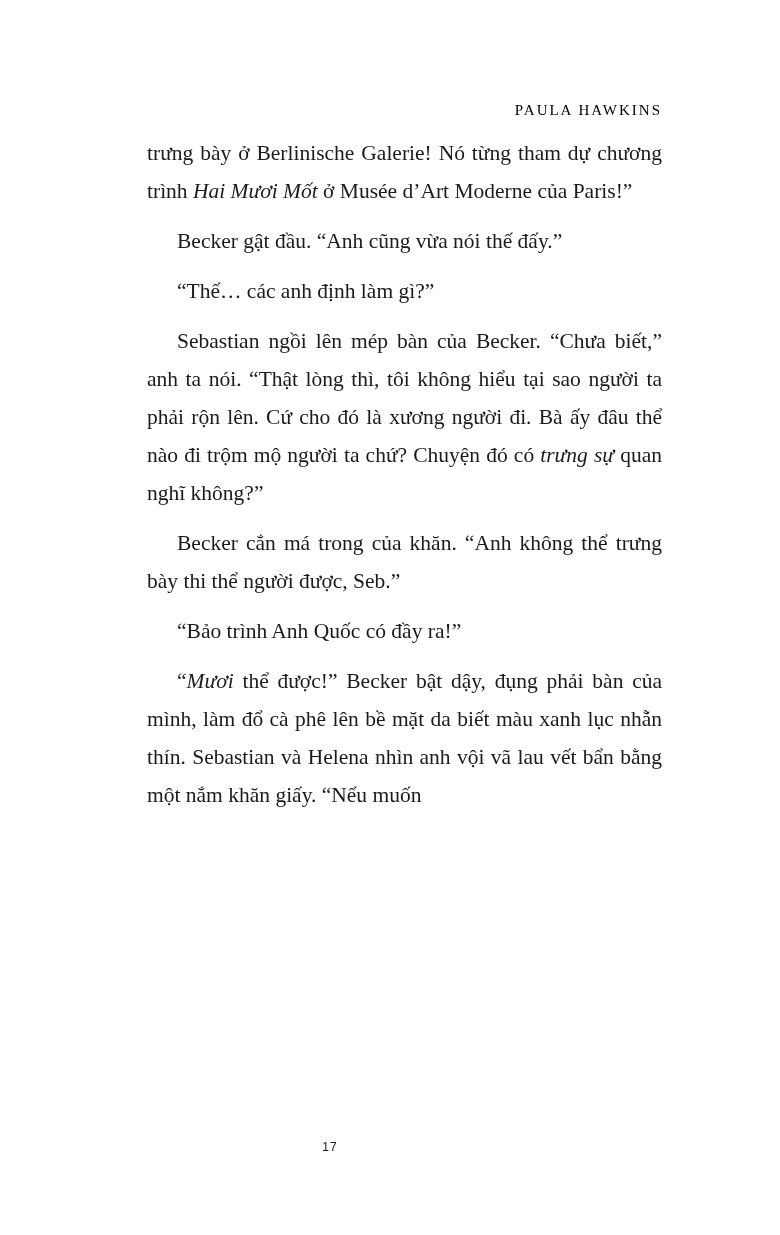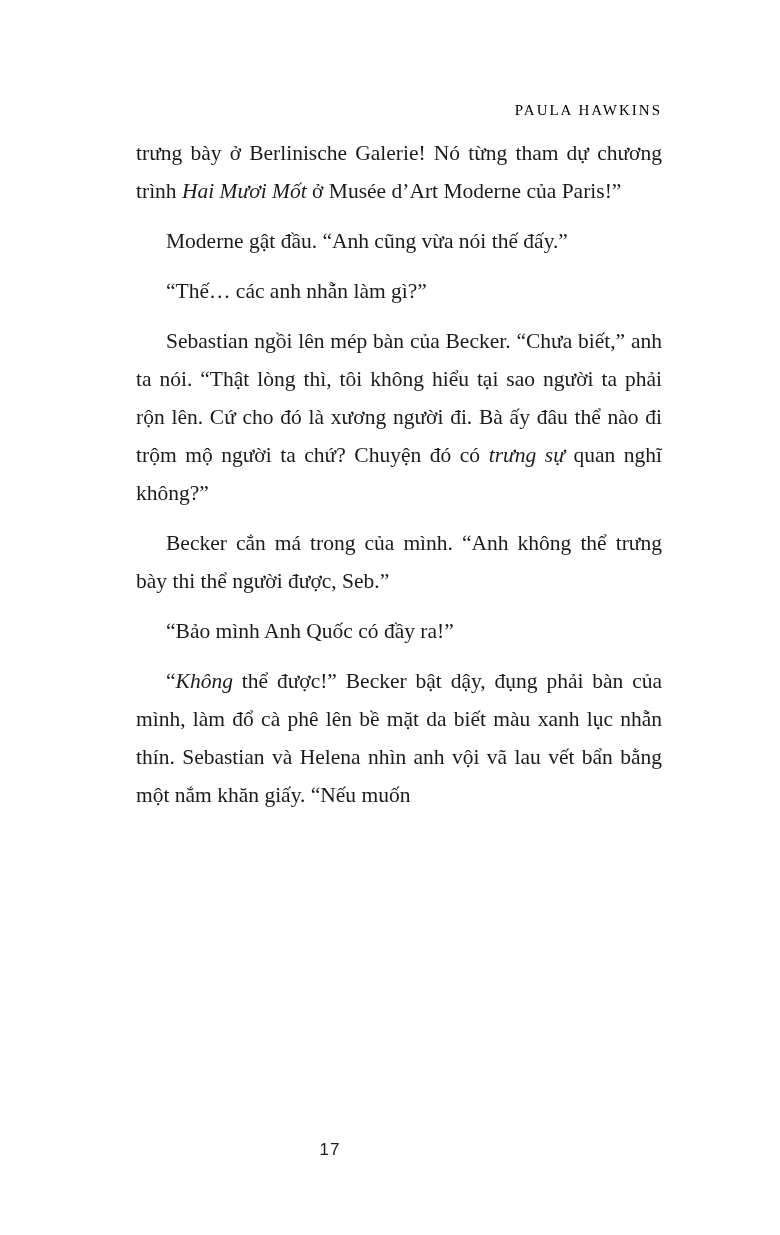--- a/index.html
+++ b/index.html
@@ -31,54 +31,54 @@
     position: absolute;
     top: 134px;
     left: 130px;
     width: 532px;
     font-size: 21.5px;
     line-height: 38px;
     text-align: justify;
     color: #1b1b1b;
   }
   .body-text p {
-    margin: 0 0 12px 6px;
+    margin: 0 0 12px 17px;
     text-indent: 30px;
   }
   .body-text p.no-indent { text-indent: 0; }
   .body-text em { font-style: italic; }
 
   .folio {
     position: absolute;
     top: 1140px;
     left: 0;
     width: 660px;
     text-align: center;
     font-family: "Liberation Sans", sans-serif;
-    font-size: 17px;
+    font-size: 12px;
     letter-spacing: 1px;
     color: #1b1b1b;
   }
 </style>
 </head>
 <body>
 
 <div class="page">
 
   <div class="running-head">
     <span>PAULA HAWKINS</span>
   </div>
 
   <div class="body-text">
       <p class="no-indent"><span>trưng bày ở Berlinische Galerie! Nó từng tham dự chương trình </span><em>Hai Mươi Mốt</em><span> ở Musée d’Art Moderne của Paris!”</span></p>
-      <p><span>Moderne gật đầu. “Anh cũng vừa nói thế đấy.”</span></p>
-      <p><span>“Thế… các anh nhẵn làm gì?”</span></p>
+      <p><span>Becker gật đầu. “Anh cũng vừa nói thế đấy.”</span></p>
+      <p><span>“Thế… các anh định làm gì?”</span></p>
       <p><span>Sebastian ngồi lên mép bàn của Becker. “Chưa biết,” anh ta nói. “Thật lòng thì, tôi không hiểu tại sao người ta phải rộn lên. Cứ cho đó là xương người đi. Bà ấy đâu thể nào đi trộm mộ người ta chứ? Chuyện đó có </span><em>trưng sự</em><span> quan nghĩ không?”</span></p>
-      <p><span>Becker cắn má trong của mình. “Anh không thể trưng bày thi thể người được, Seb.”</span></p>
-      <p><span>“Bảo mình Anh Quốc có đầy ra!”</span></p>
-      <p><span>“</span><em>Không</em><span> thể được!” Becker bật dậy, đụng phải bàn của mình, làm đổ cà phê lên bề mặt da biết màu xanh lục nhẵn thín. Sebastian và Helena nhìn anh vội vã lau vết bẩn bằng một nắm khăn giấy. “Nếu muốn</span></p>
+      <p><span>Becker cắn má trong của khăn. “Anh không thể trưng bày thi thể người được, Seb.”</span></p>
+      <p><span>“Bảo trình Anh Quốc có đầy ra!”</span></p>
+      <p><span>“</span><em>Mươi</em><span> thể được!” Becker bật dậy, đụng phải bàn của mình, làm đổ cà phê lên bề mặt da biết màu xanh lục nhẵn thín. Sebastian và Helena nhìn anh vội vã lau vết bẩn bằng một nắm khăn giấy. “Nếu muốn</span></p>
     </div>
 
   <div class="folio">
     <span>17</span>
   </div>
 
 </div>
 
 </body></html>

